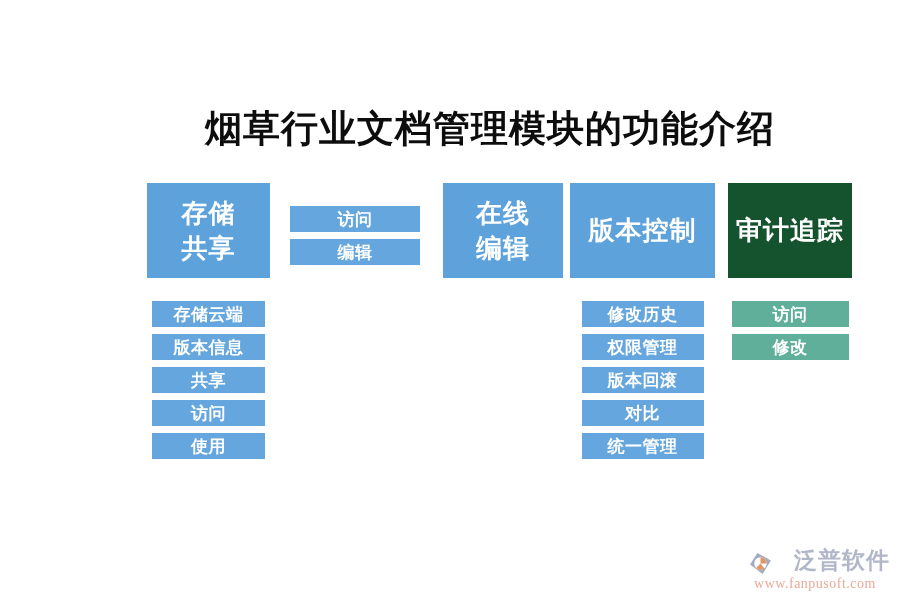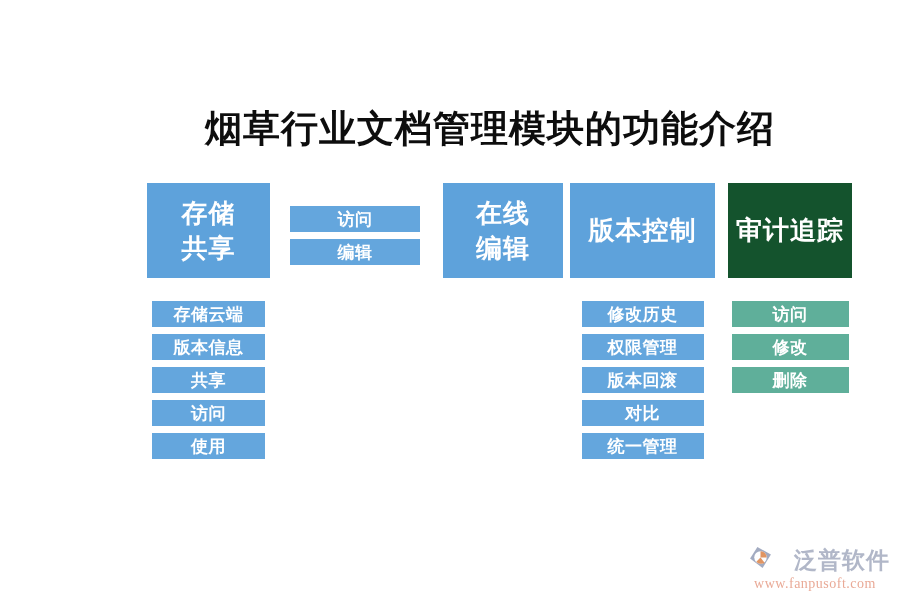--- a/index.html
+++ b/index.html
@@ -67,21 +67,21 @@
   .col4 .feature-btn { width: 122px; }
   .col5 .feature-btn { width: 117px; }
 
   .watermark {
     position: absolute;
     right: 10px; bottom: 8px;
     width: 150px;
     opacity: 0.9;
   }
   .wm-top {
-    display: flex; align-items: flex-start; justify-content: flex-end;
+    display: flex; align-items: flex-end; justify-content: flex-end;
     gap: 21px;
   }
   .wm-brand {
     font-size: 23px;
     font-weight: bold;
     color: #A9B0C3;
     letter-spacing: 1px;
     white-space: nowrap;
   }
   .wm-url {
@@ -135,21 +135,20 @@
       <div class="feature-btn">对比</div>
       <div class="feature-btn">统一管理</div>
     </div>
   </div>
 
   <div class="col col5 green">
     <div class="module-header">审计追踪</div>
     <div class="items">
       <div class="feature-btn">访问</div>
       <div class="feature-btn">修改</div>
-      <div class="feature-btn">删除</div>
     </div>
   </div>
 
   <div class="watermark">
     <div class="wm-top">
       <span style="display:inline-flex;">
         <svg width="25" height="25" viewBox="0 0 24 24">
           <polygon points="2,13 9,2 22,9 14,22" fill="#98A2BB"></polygon>
           <circle cx="12" cy="12" r="6" fill="#ffffff"></circle>
           <path d="M12 6 a6 6 0 0 1 6 6 l-6 0 z" fill="#DE8A52"></path>

